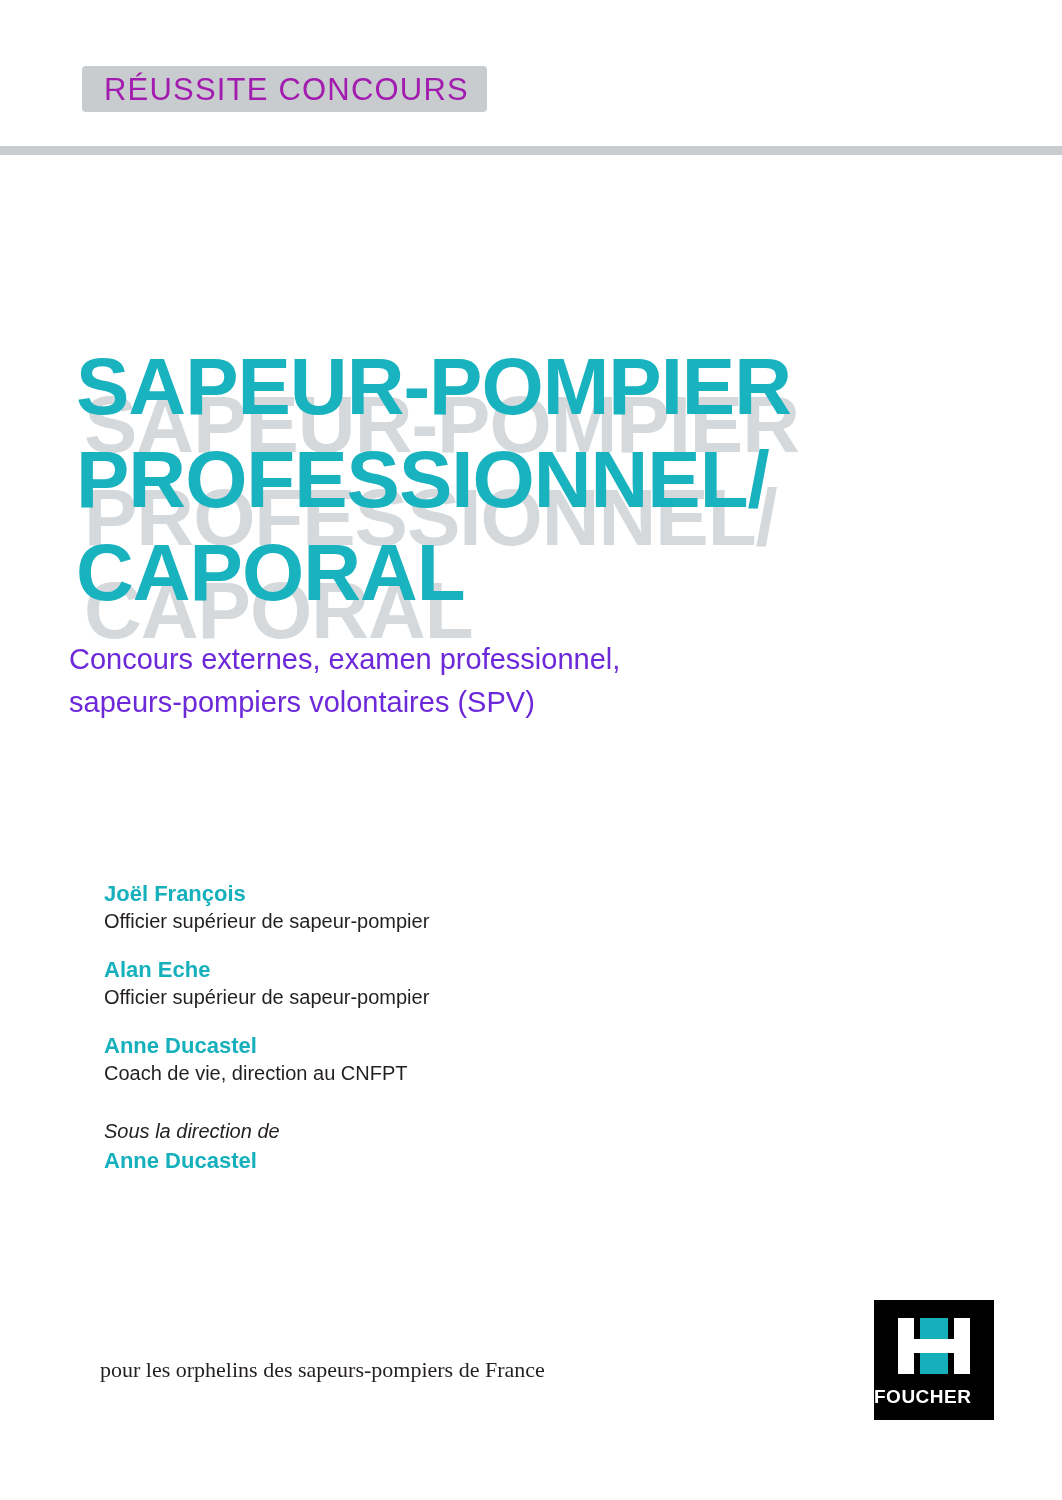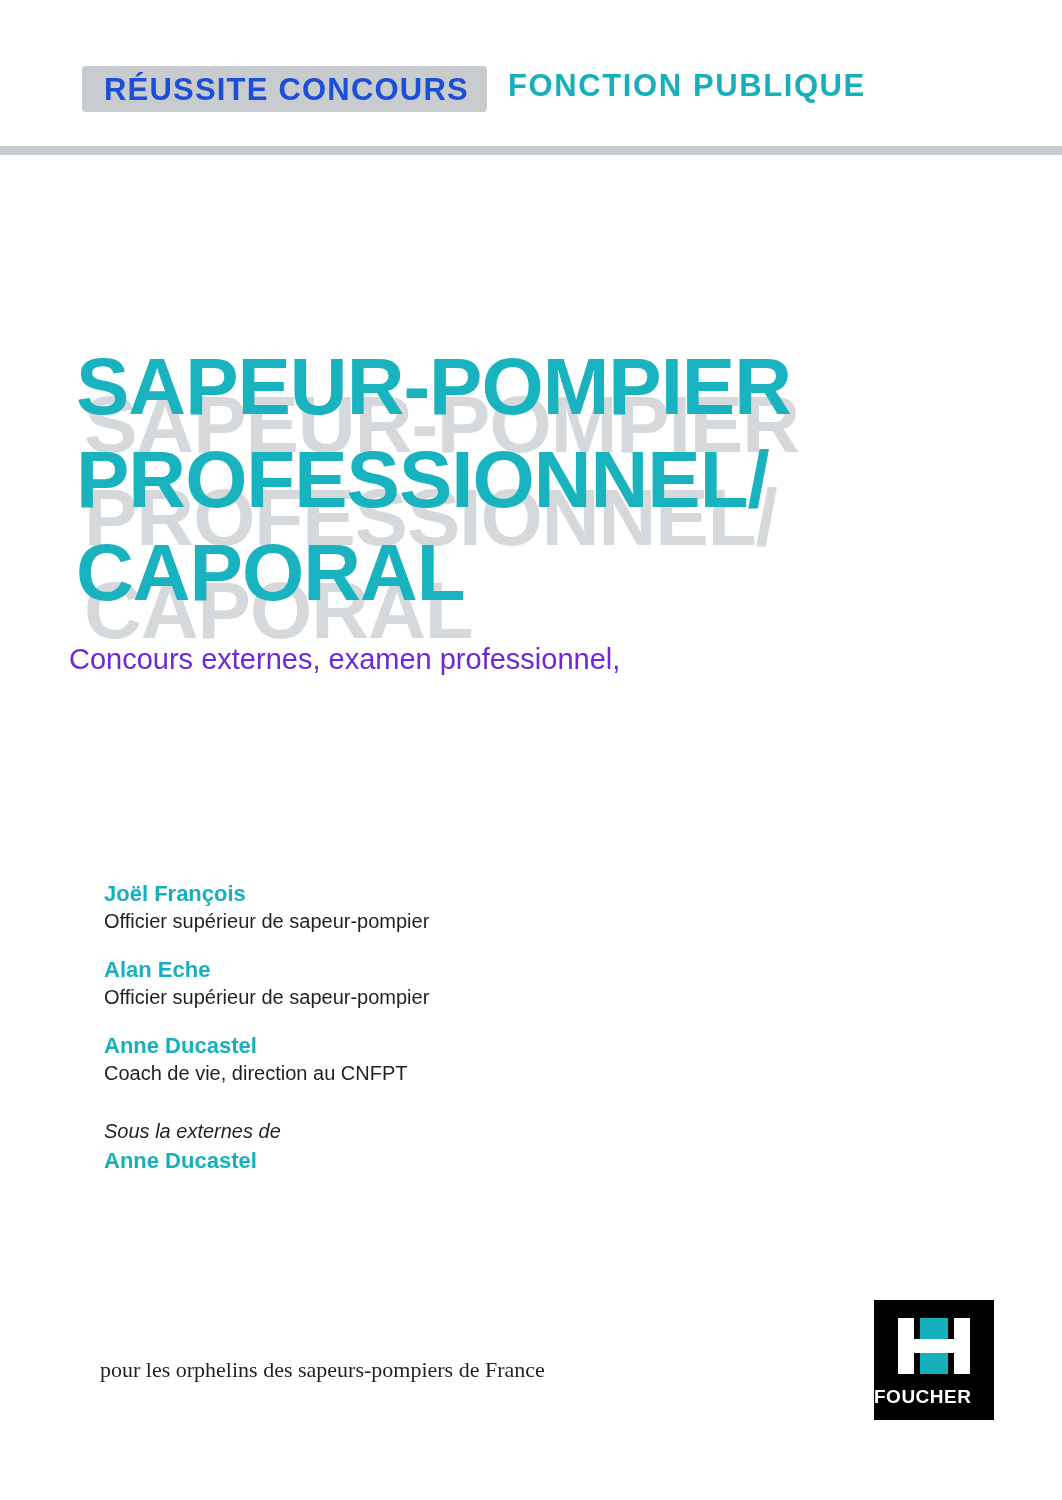--- a/index.html
+++ b/index.html
@@ -41,22 +41,22 @@
     height: 46px;
     background: #c9ccce;
     border-radius: 4px;
     padding: 0 18px 0 22px;
     display: flex;
     align-items: center;
     box-sizing: border-box;
   }
   .series-badge span {
     font-size: 31px;
-    font-weight: bold;
-    color: #1d4ed8;
+    font-weight: normal;
+    color: #a21caf;
     letter-spacing: 1.2px;
     line-height: 1;
     white-space: nowrap;
   }
   .header-title {
     position: absolute;
     left: 508px;
     top: 68px;
     font-size: 31px;
     font-weight: bold;
@@ -207,59 +207,59 @@
 </style>
 </head>
 <body>
 
 <div class="page">
 
   <div class="header">
     <div class="series-badge">
       <span>RÉUSSITE CONCOURS</span>
     </div>
-    <div class="header-title">FONCTION  PUBLIQUE</div>
     <div class="header-rule"></div>
   </div>
 
   <div class="title-block">
     <div class="title-line">
       <div class="shadow">SAPEUR-POMPIER</div>
       <div class="fill">SAPEUR-POMPIER</div>
     </div>
     <div class="title-line">
       <div class="shadow">PROFESSIONNEL/</div>
       <div class="fill">PROFESSIONNEL/</div>
     </div>
     <div class="title-line">
       <div class="shadow">CAPORAL</div>
       <div class="fill">CAPORAL</div>
     </div>
   </div>
 
   <div class="subtitle">
     <div>Concours externes, examen professionnel,</div>
+    <div>sapeurs-pompiers volontaires (SPV)</div>
   </div>
 
   <div class="authors">
     <div class="author">
       <div class="author-name">Joël François</div>
       <div class="author-role">Officier supérieur de sapeur-pompier</div>
     </div>
     <div class="author">
       <div class="author-name">Alan Eche</div>
       <div class="author-role">Officier supérieur de sapeur-pompier</div>
     </div>
     <div class="author">
       <div class="author-name">Anne Ducastel</div>
       <div class="author-role">Coach de vie, direction au CNFPT</div>
     </div>
 
     <div class="direction">
-      <div class="direction-label">Sous la externes de</div>
+      <div class="direction-label">Sous la direction de</div>
       <div class="direction-name">Anne Ducastel</div>
     </div>
   </div>
 
   <div class="footer-note">
     <div>pour les orphelins des sapeurs-pompiers de France</div>
   </div>
 
   <div class="logo">
     <div class="logo-mark">

